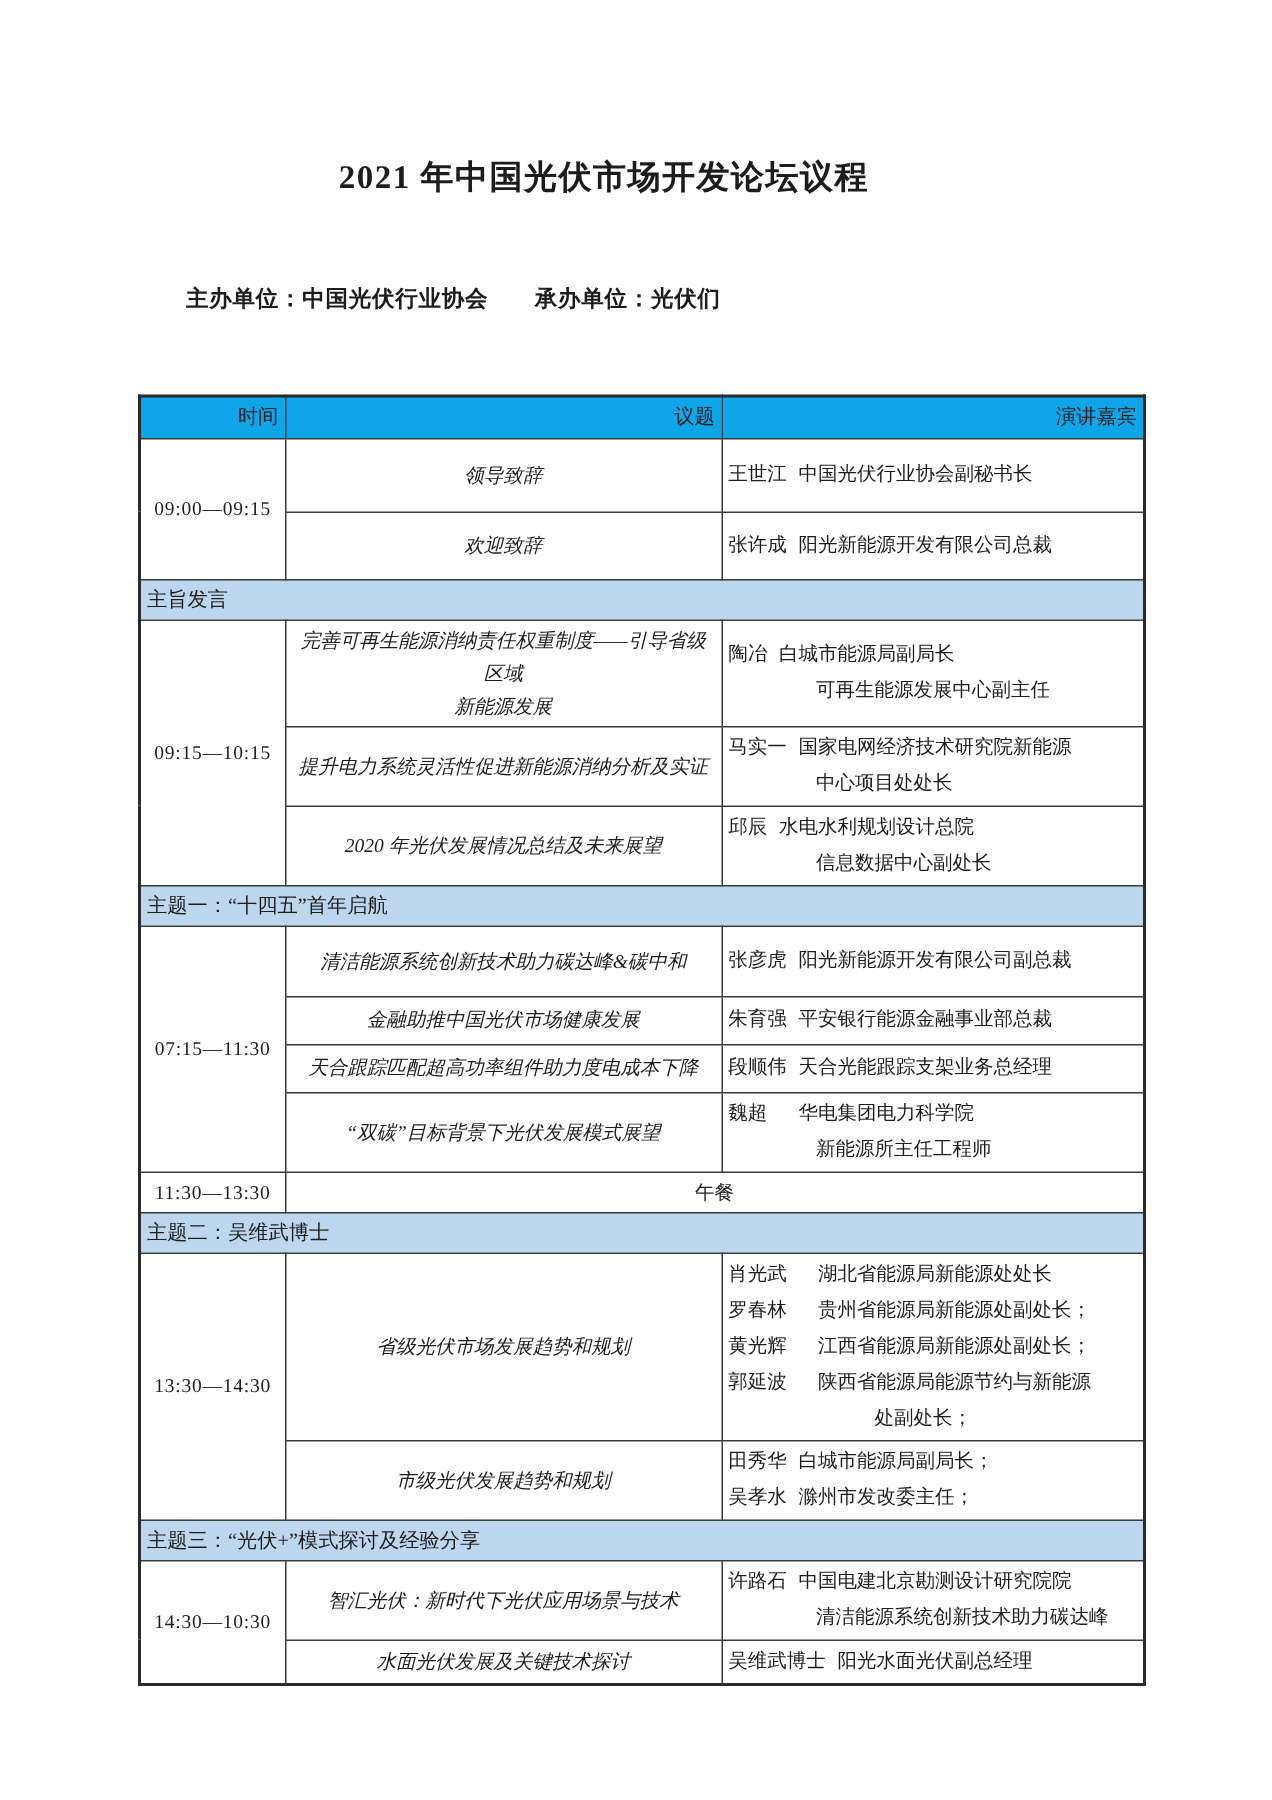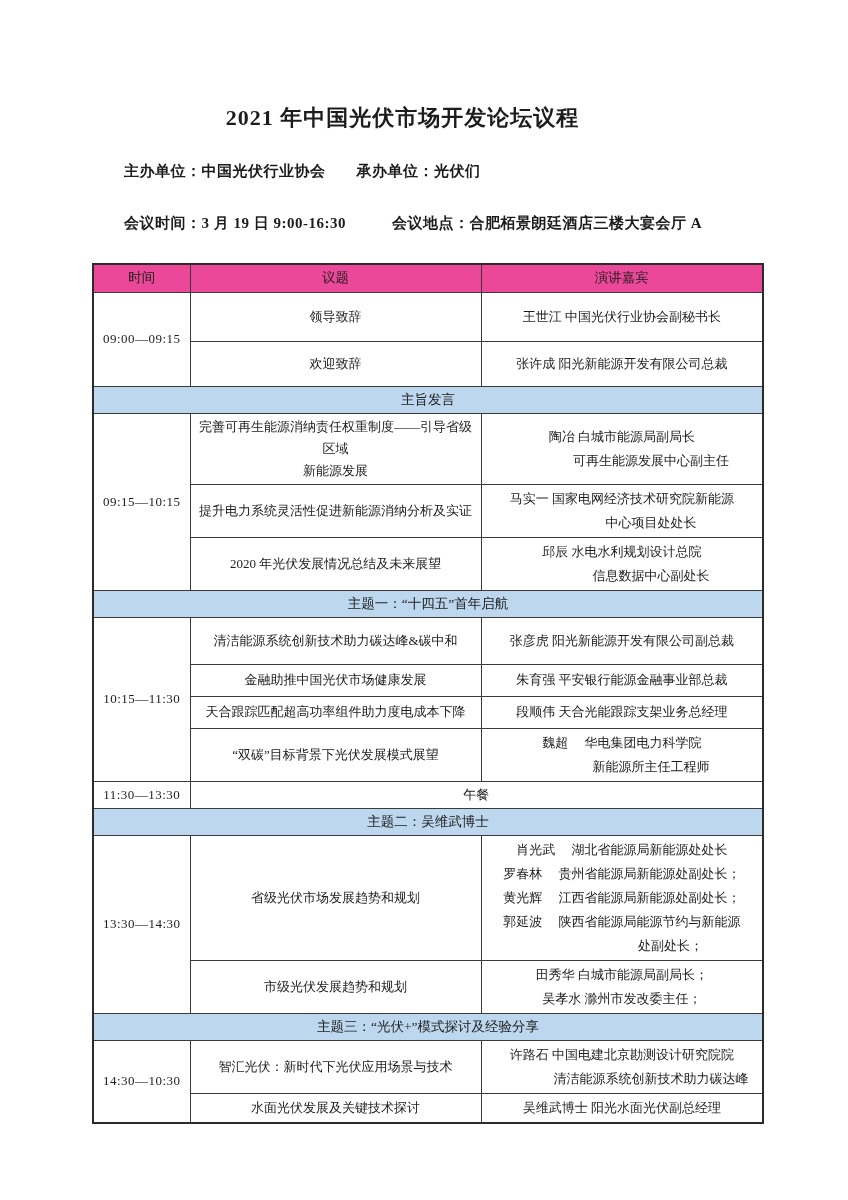--- a/index.html
+++ b/index.html
@@ -11,68 +11,64 @@
   .page{position:absolute;left:0;top:0;width:805px;height:1200px;}
   h1.title{
     margin:0;position:absolute;top:103px;left:0;width:100%;
     text-align:center;font-size:22px;font-weight:bold;letter-spacing:1px;
   }
   .meta{
     position:absolute;left:124px;width:660px;
     font-size:15px;font-weight:bold;letter-spacing:0.5px;
     display:flex;flex-wrap:nowrap;
   }
-  .meta-1{top:162px;}
+  .meta-1{top:190px;}
   .meta-1 span{margin-right:0;}
   .meta-1 span + span{margin-left:31px;}
   .meta-2{top:214px;}
   .meta-2 span + span{margin-left:46px;}
   table.agenda{
     position:absolute;left:92px;top:263px;width:670px;
     border-collapse:collapse;table-layout:fixed;
     font-size:13px;
   }
   table.agenda td,table.agenda th{
     border:1px solid #3a3a3a;
     padding:2px 4px;
     vertical-align:middle;
     font-weight:normal;
   }
   table.agenda{border:2px solid #2b2b2b;}
   th.colhead{
-    background:#ec4899;text-align:center;font-weight:bold;font-size:13.5px;
+    background:#0ea5e9;text-align:right;font-weight:bold;font-size:13.5px;
   }
   td.section{
-    background:#bdd7ee;text-align:center;font-weight:bold;font-size:13.5px;
+    background:#bdd7ee;font-weight:bold;font-size:13.5px;
   }
   td.time{text-align:center;letter-spacing:0.5px;}
-  td.topic{text-align:center;}
+  td.topic{text-align:center;font-style:italic;}
   td.topic .tline{line-height:22px;}
-  td.speaker{text-align:center;padding-left:10px;}
+  td.speaker{text-align:left;padding-left:10px;font-family:Liberation Mono, monospace;}
   td.speaker .sline{line-height:24px;}
   td.lunch{text-align:center;}
   .ind2{padding-left:4.5em;}
   .ind3{padding-left:7.5em;}
 </style>
 </head>
 <body>
 
 <div class="page">
 
   <h1 class="title">2021 年中国光伏市场开发论坛议程</h1>
 
   <div class="meta meta-1">
     <span>主办单位：中国光伏行业协会</span>
     <span>承办单位：光伏们</span>
   </div>
 
-  <div class="meta meta-2">
-    <span>会议时间：3 月 19 日 9:00-16:30</span>
-    <span>会议地点：合肥栢景朗廷酒店三楼大宴会厅 A</span>
-  </div>
 
   <table class="agenda" id="agenda-table">
     <colgroup id="agenda-cols">
         <col style="width: 97px;">
         <col style="width: 291px;">
         <col style="width: 282px;">
       </colgroup>
     <thead>
       <tr id="agenda-head" style="height: 28px;">
           <th class="colhead">时间</th>
@@ -127,21 +123,21 @@
           </td>
           <td class="speaker">
             <div class="sline">邱辰 水电水利规划设计总院</div>
             <div class="sline ind2">信息数据中心副处长</div>
           </td>
         </tr>
         <tr style="height: 27px;">
           <td colspan="3" class="section">主题一：“十四五”首年启航</td>
         </tr>
         <tr style="height: 47px;">
-          <td class="time" rowspan="4">10:15—11:30</td>
+          <td class="time" rowspan="4">07:15—11:30</td>
           <td class="topic">
             <div class="tline">清洁能源系统创新技术助力碳达峰&amp;碳中和</div>
           </td>
           <td class="speaker">
             <div class="sline">张彦虎 阳光新能源开发有限公司副总裁</div>
           </td>
         </tr>
         <tr style="height: 32px; padding-left: 36px;">
           <td class="topic">
             <div class="tline">金融助推中国光伏市场健康发展</div>

